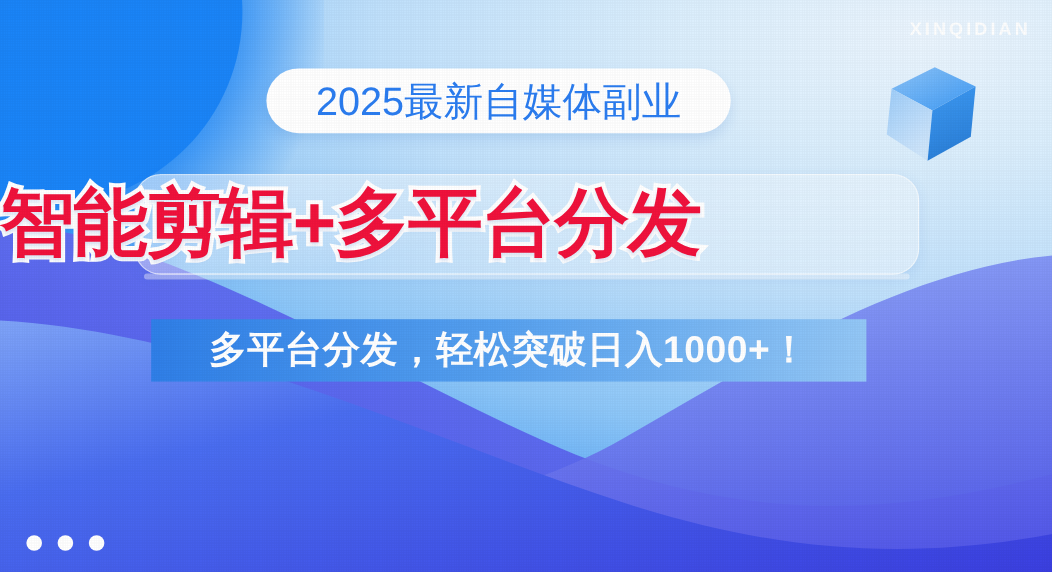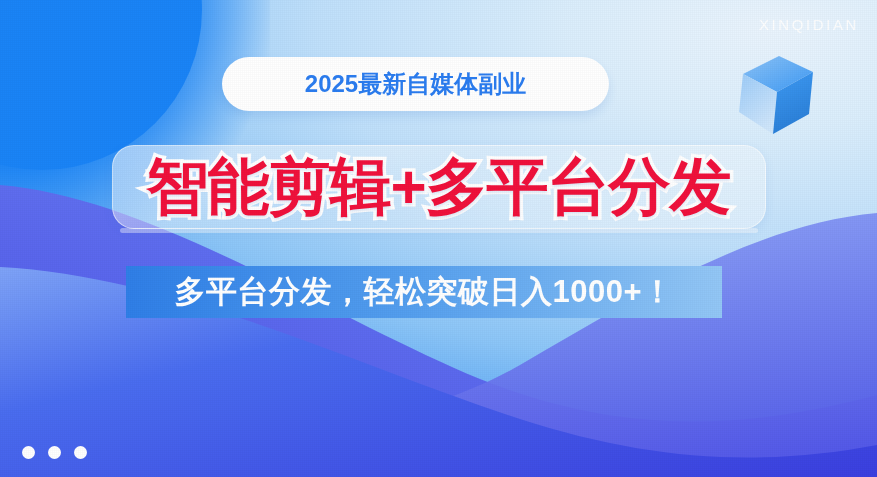--- a/index.html
+++ b/index.html
@@ -43,21 +43,21 @@
 
   .cube { position:absolute; left:733px; top:50px; width:86px; height:92px; }
 
   .watermark {
     position:absolute;
     right:18px; top:16px;
     font-size:15px;
     letter-spacing:2.6px;
     color:#ffffff;
     opacity:.92;
-    font-weight:400;
+    font-weight:700;
   }
 
   
   .hills { position:absolute; left:0; bottom:0; width:877px; height:350px; }
 
   
   .content {
     position:absolute; inset:0;
   }
 
@@ -65,22 +65,22 @@
   .badge {
     position:absolute;
     left:222px; top:57px;
     width:387px; height:54px;
     background:#ffffff;
     border-radius:27px;
     display:flex; align-items:center; justify-content:center;
     box-shadow:0 5px 10px rgba(40,110,200,0.13);
   }
   .badge-text {
-    font-size:24px;
-    font-weight:bold;
+    font-size:33px;
+    font-weight:normal;
     color:#2b7df0;
     letter-spacing:0px;
     line-height:1;
     white-space:nowrap;
   }
 
   
   .glass {
     position:absolute;
     left:112px; top:145px;
@@ -95,21 +95,21 @@
     left:120px; top:228px;
     width:638px; height:5px;
     border-radius:4px;
     background:rgba(255,255,255,0.40);
   }
 
   .headline {
     position:absolute;
     left:0; top:150px;
     width:877px;
-    text-align:center;
+    text-align:left;
     font-size:62px;
     font-weight:bold;
     line-height:74px;
     color:#f0123c;
     letter-spacing:-1px;
     white-space:nowrap;
     -webkit-text-stroke:7px #ffffff;
     paint-order:stroke fill;
     text-shadow:0 2px 3px rgba(120,160,220,0.25);
   }

